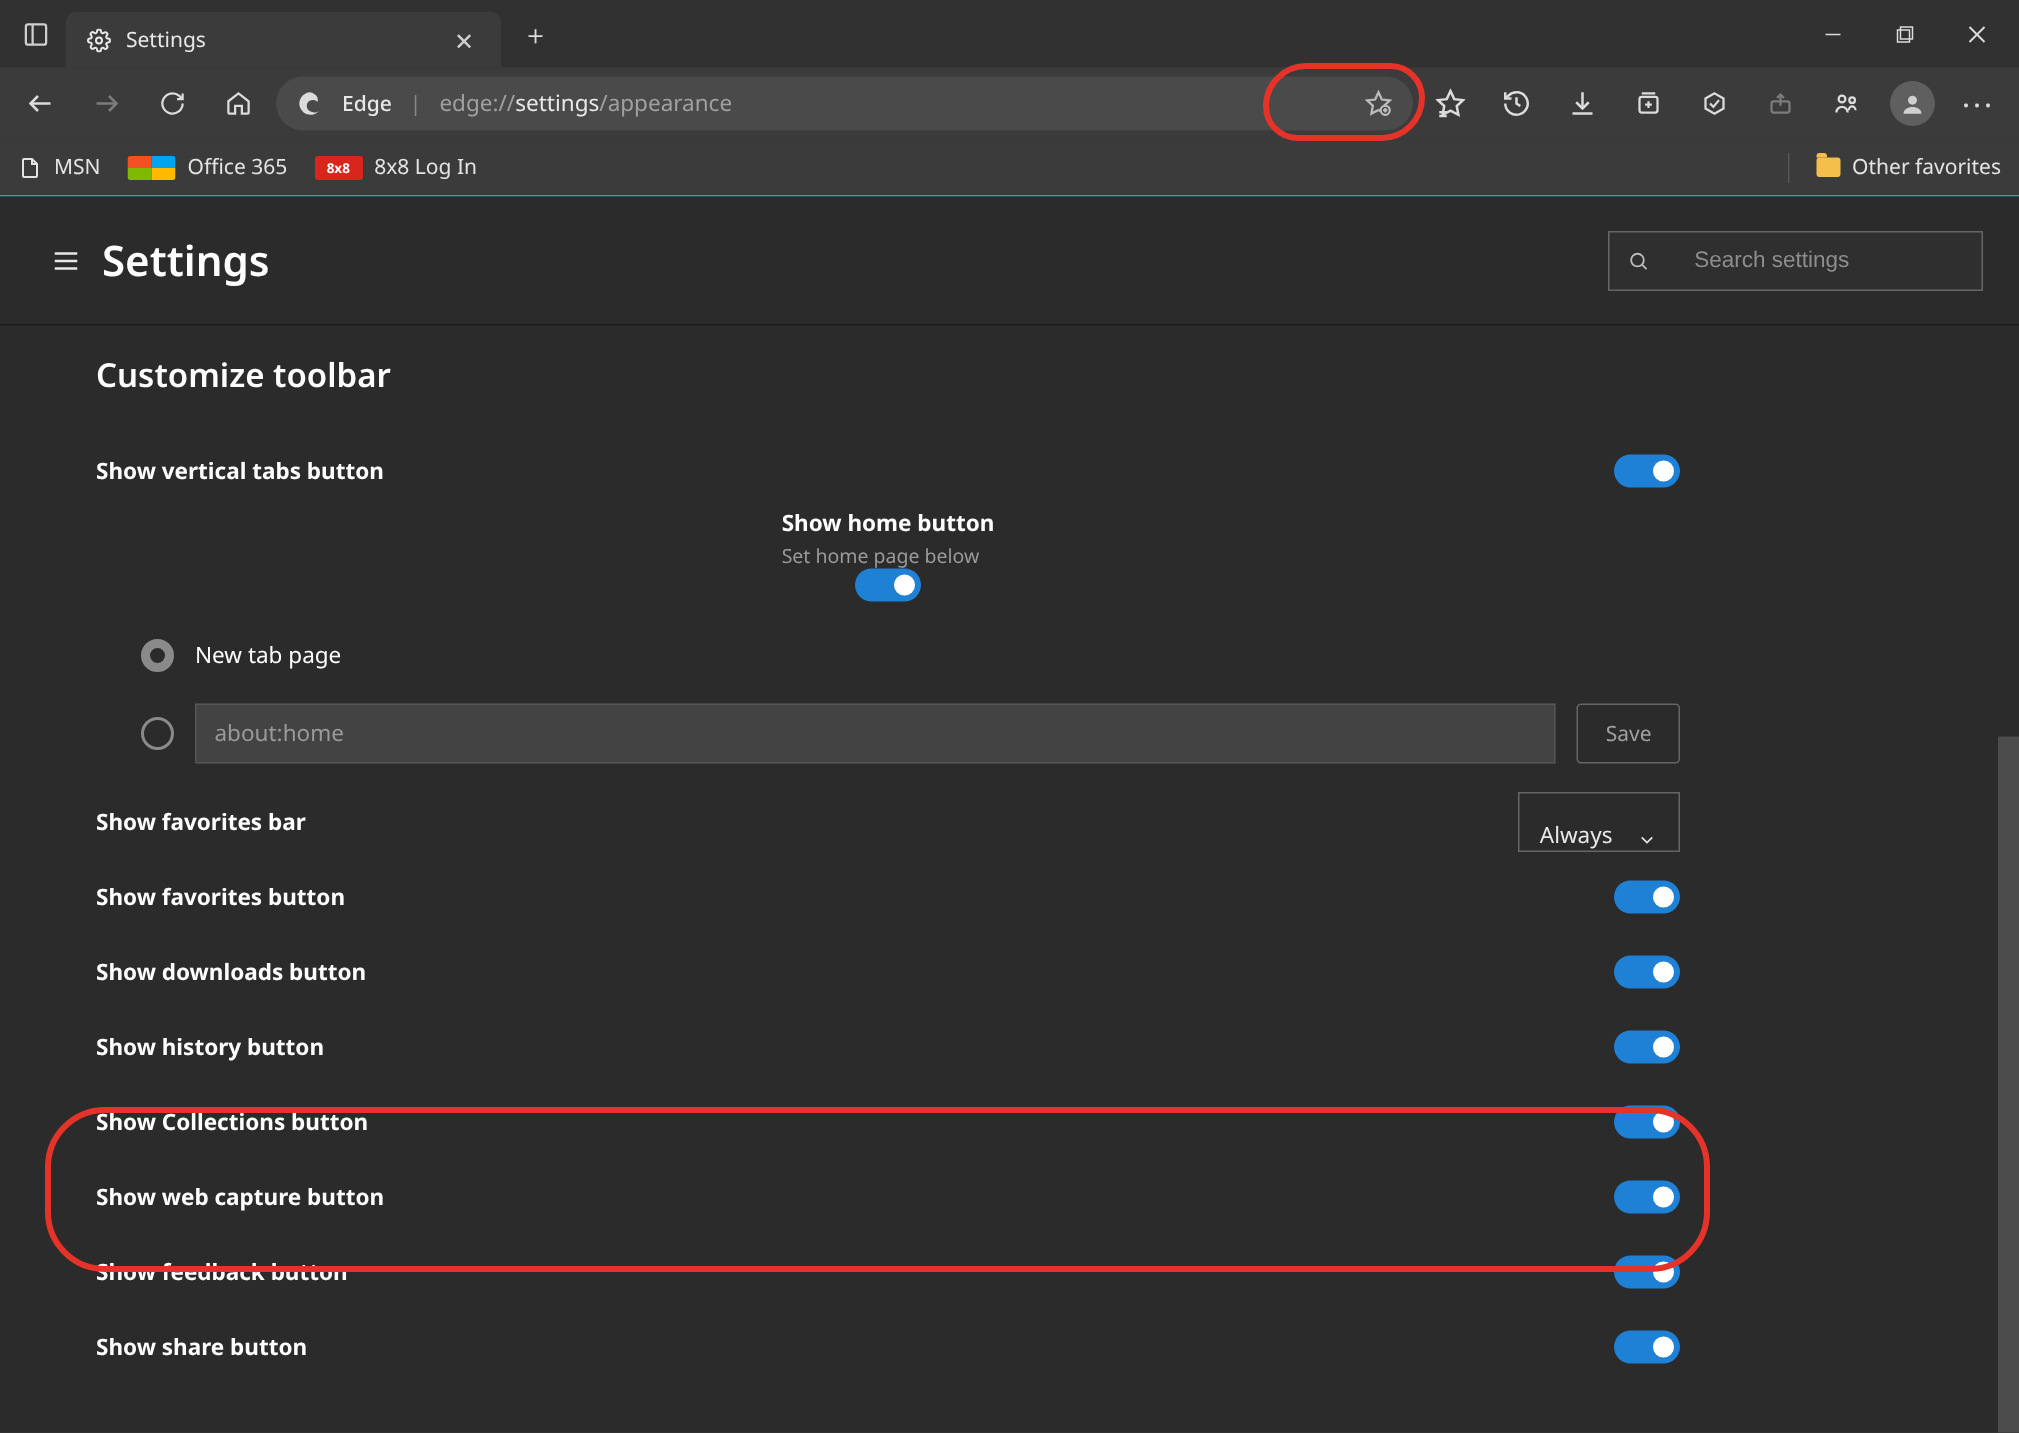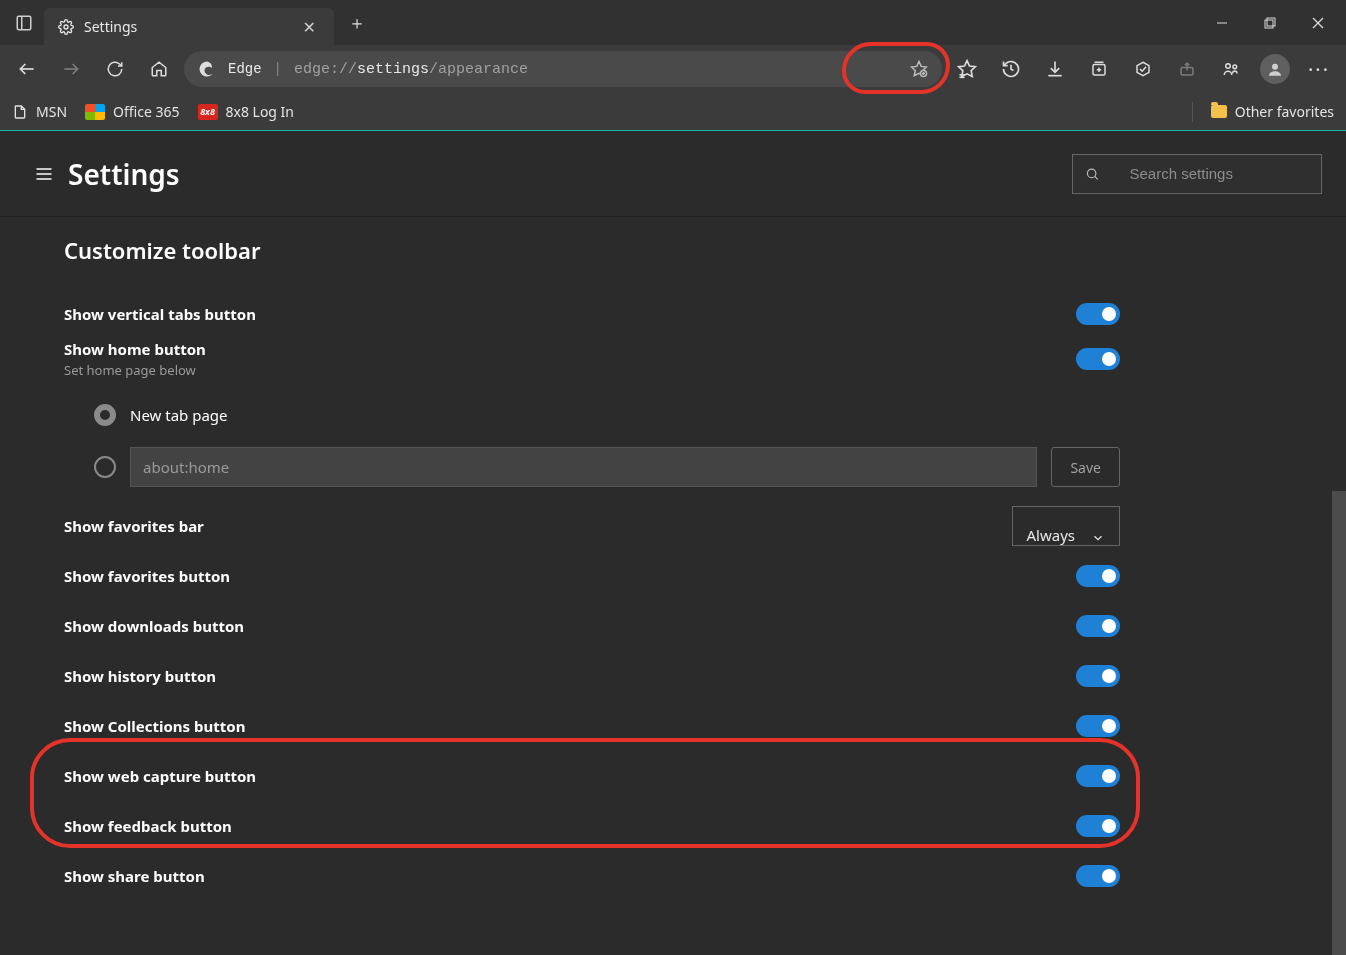--- a/index.html
+++ b/index.html
@@ -31,32 +31,32 @@
   .win-controls{margin-left:auto;display:flex;}
   .win-controls div{width:48px;height:40px;display:flex;align-items:center;
     justify-content:center;color:#dcdcdc;}
   
   .navbar{height:48px;background:var(--bg);display:flex;align-items:center;
     padding:0 8px;gap:6px;}
   .iconbtn{width:38px;height:38px;display:flex;align-items:center;
     justify-content:center;color:#dcdcdc;border-radius:4px;}
   .iconbtn.dim{color:#7c7c7c;}
   .addr{flex:1;height:36px;background:#4a4a4a;border-radius:18px;
-    display:flex;align-items:center;padding:0 14px;gap:12px;color:var(--muted);font-family:Liberation Mono, monospace;}
+    display:flex;align-items:center;padding:0 14px;gap:12px;color:var(--muted);}
   .addr .edge-label{color:#e8e8e8;font-weight:500;}
   .addr .url-sep{color:#888;}
   .addr .url{color:#a0a0a0;font-size:15px;flex:1;}
   .addr .url em{font-style:normal;color:#e8e8e8;}
   .avatar{width:30px;height:30px;border-radius:50%;background:#5f5f5f;
     display:flex;align-items:center;justify-content:center;color:#cfcfcf;}
   
   .bookbar{height:38px;background:var(--bg);display:flex;align-items:center;
     padding:0 12px;gap:18px;border-bottom:1px solid #14b8a6;color:#e4e4e4;}
   .bk{display:flex;align-items:center;gap:8px;font-size:14px;}
-  .bk .sq{width:20px;height:16px;border-radius:2px;font-style:italic;}
+  .bk .sq{width:32px;height:16px;border-radius:2px;}
   .ms-sq{background:linear-gradient(#f25022 0 50%,#7fba00 0) left/50% 100% no-repeat,
          linear-gradient(#00a4ef 0 50%,#ffb900 0) right/50% 100% no-repeat;}
   .bookbar .spacer{flex:1;}
   .bookbar .sep{width:1px;height:20px;background:#555;}
   .folder-icon{width:16px;height:13px;background:#f5c04a;border-radius:2px;
     position:relative;}
   .folder-icon::before{content:"";position:absolute;top:-3px;left:0;width:7px;
     height:3px;background:#f5c04a;border-radius:2px 2px 0 0;}
   
   .page{background:var(--bg2);height:824px;position:relative;}
@@ -293,21 +293,21 @@
 
   <div class="content">
     <h2 class="section">Customize toolbar</h2>
 
     <div class="row">
       <span class="label">Show vertical tabs button</span>
       <span class="spacer"></span>
       <div class="toggle"></div>
     </div>
 
-    <div class="row" style="min-height:40px;">
+    <div class="row" style="min-height:40px;flex-direction:column;">
       <div>
         <div class="label">Show home button</div>
         <div class="sub">Set home page below</div>
       </div>
       <span class="spacer"></span>
       <div class="toggle"></div>
     </div>
 
     <div class="row radio-row" style="margin-top:14px;">
       <span class="radio checked"></span>

